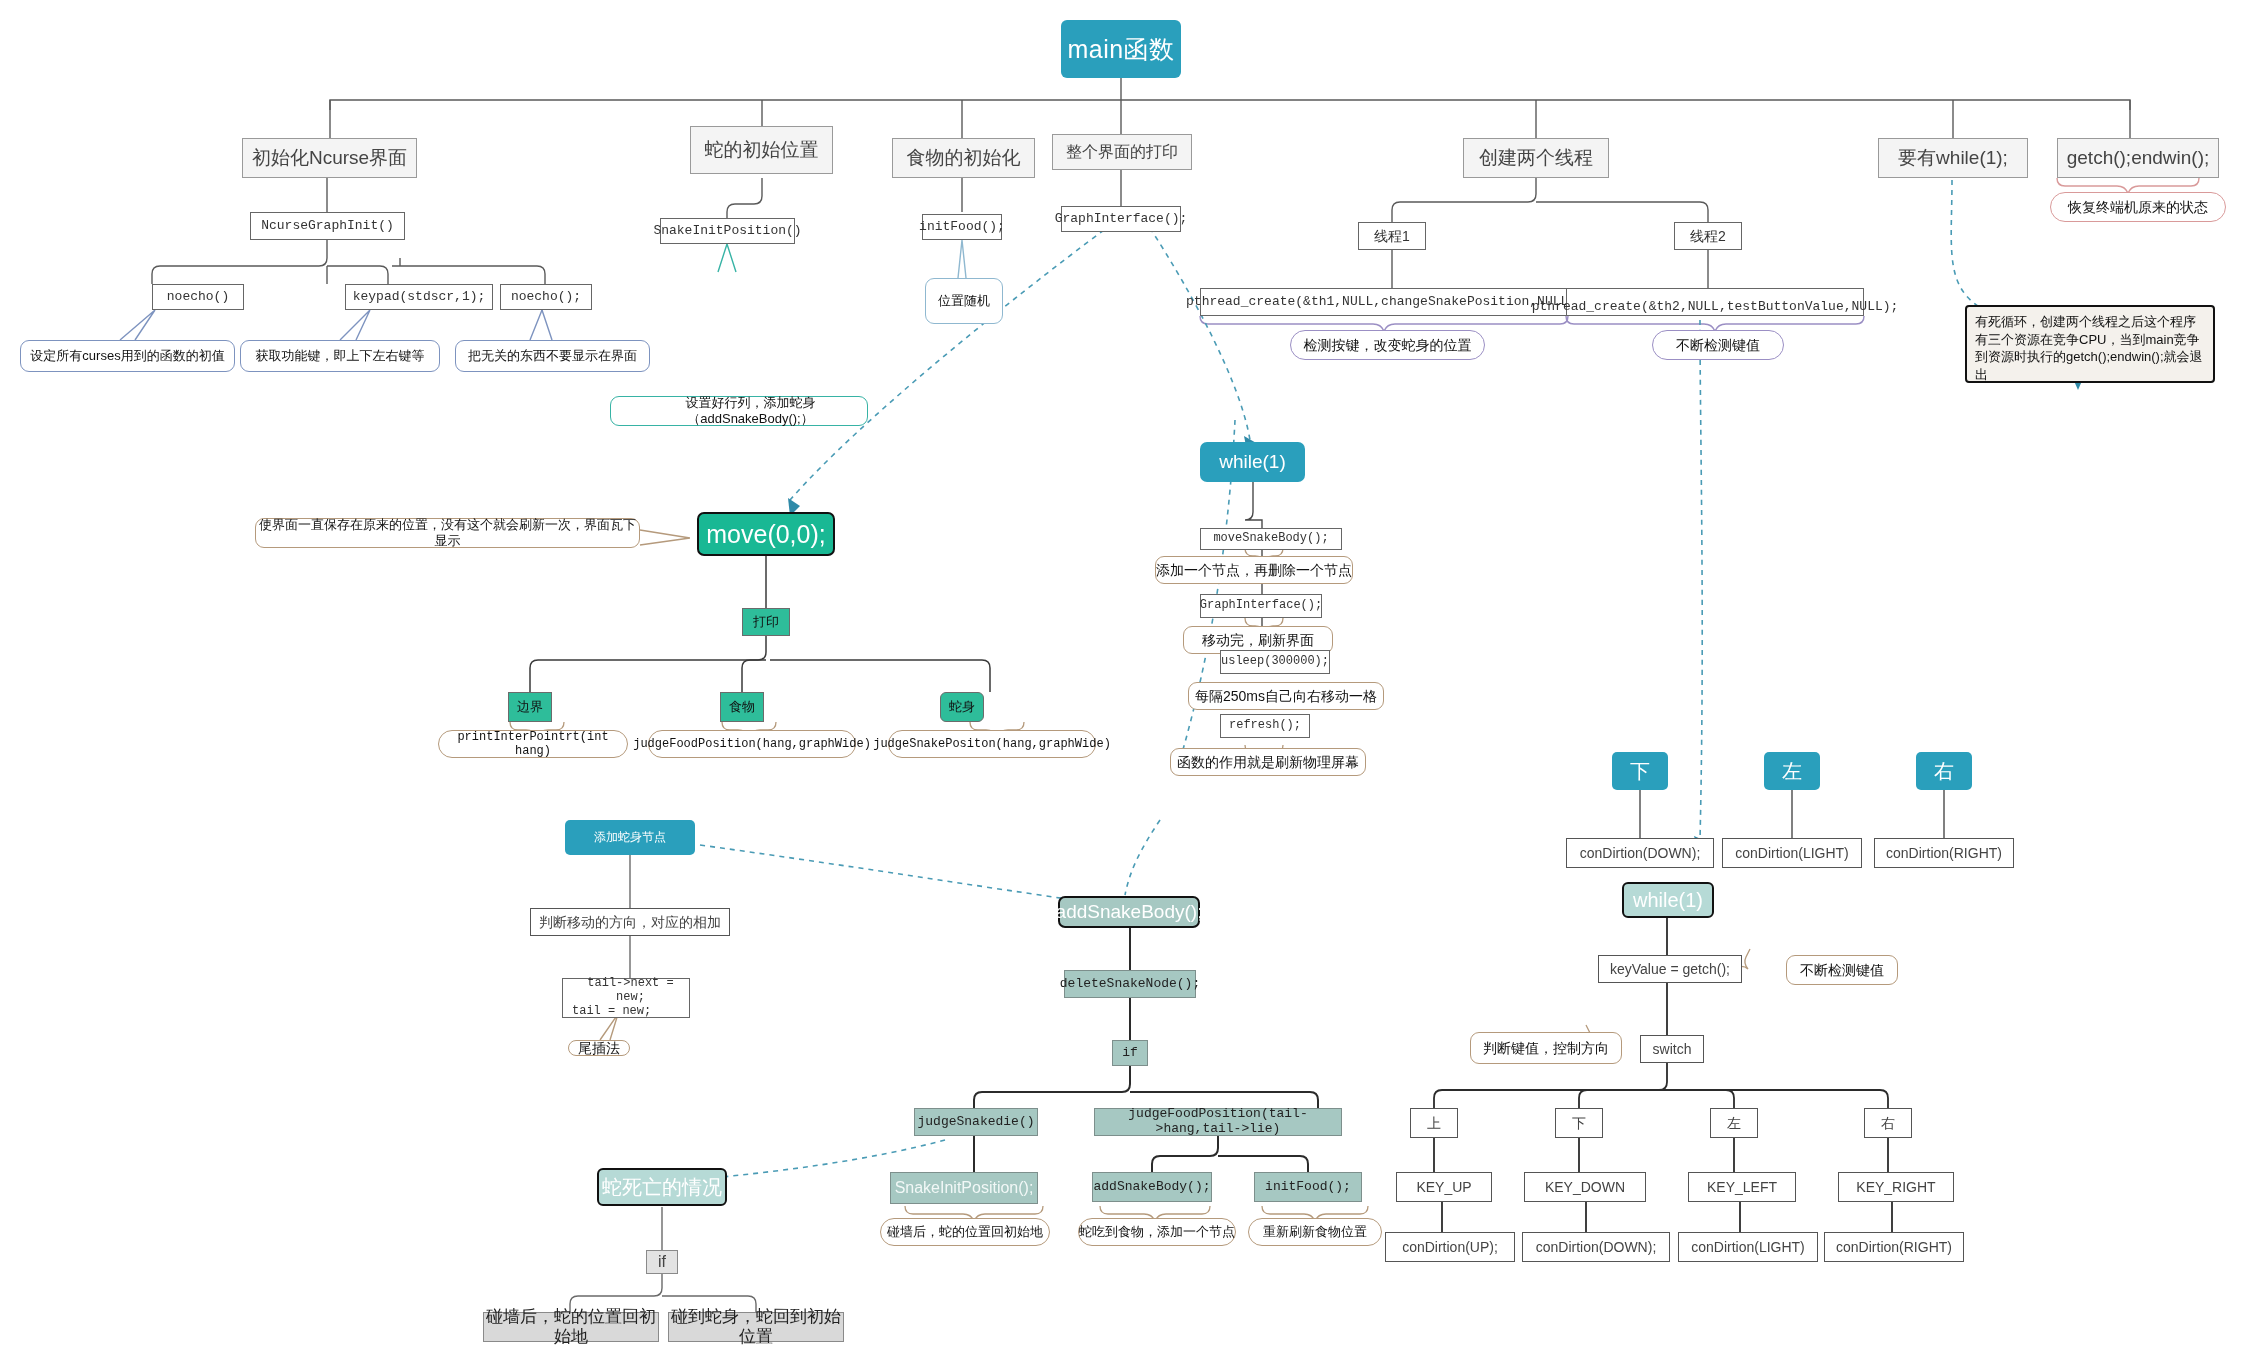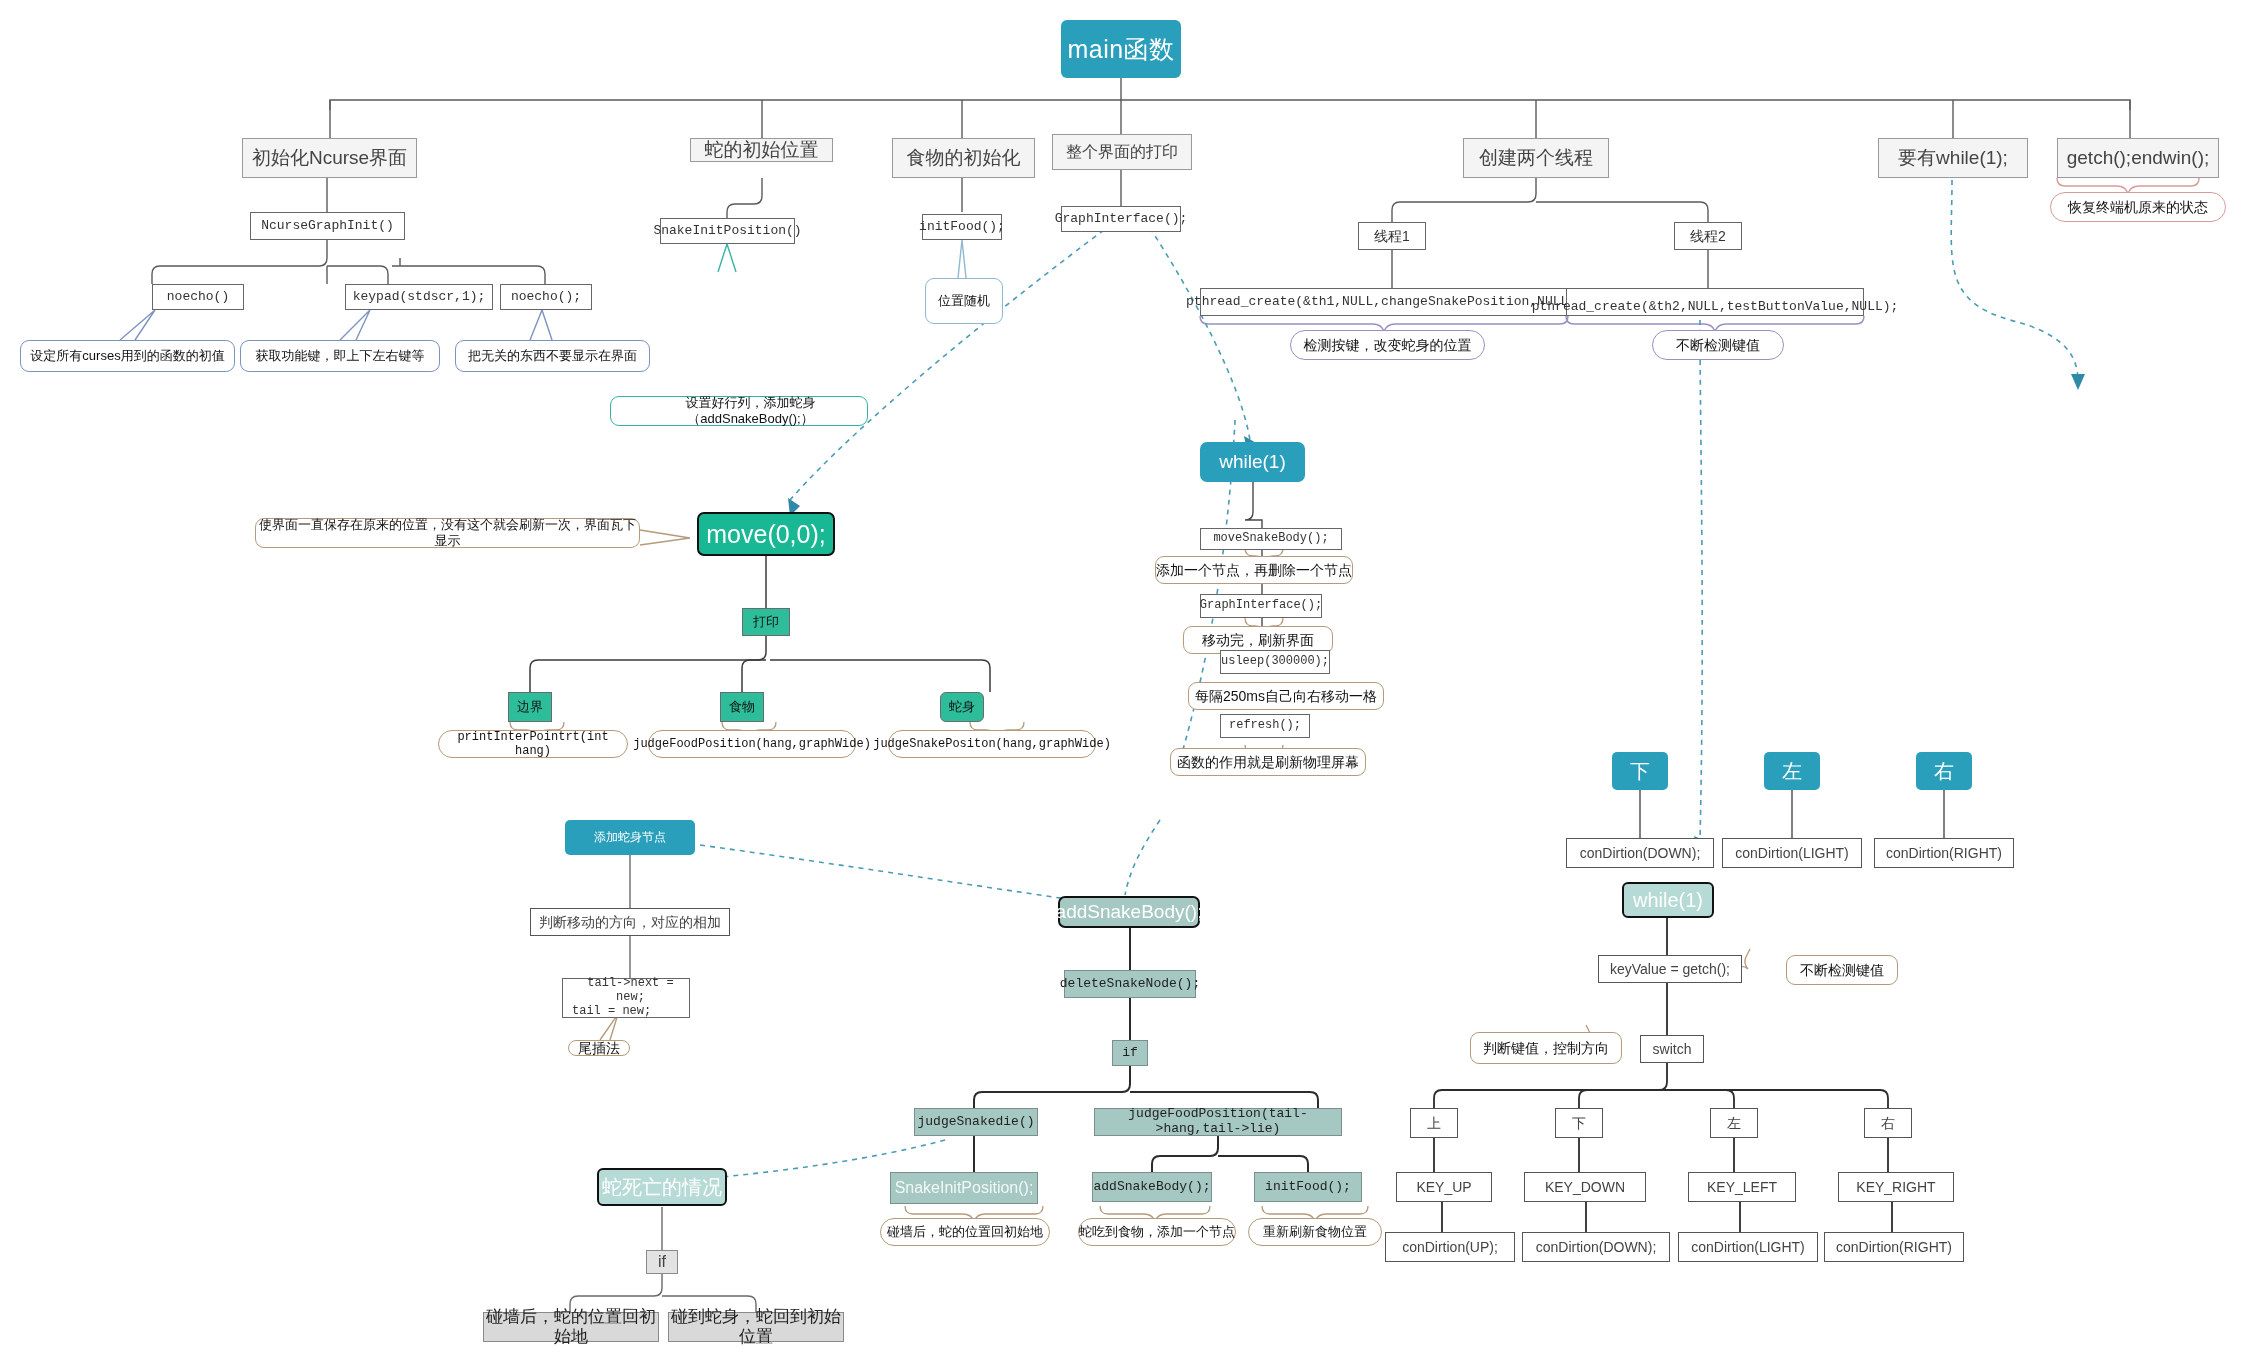--- a/index.html
+++ b/index.html
@@ -206,21 +206,21 @@
   </g>
 </svg>
 
 <div class="node teal-main" style="left:1061px;top:20px;width:120px;height:58px;">
   <span>main函数</span>
 </div>
 
 <div class="node grey-top" style="left:242px;top:138px;width:175px;height:40px;">
   <span>初始化Ncurse界面</span>
 </div>
-<div class="node grey-top" style="left:690px;top:138px;width:143px;height:24px;">
+<div class="node grey-top" style="left:690px;top:126px;width:143px;height:48px;">
   <span>蛇的初始位置</span>
 </div>
 <div class="node grey-top" style="left:892px;top:138px;width:143px;height:40px;">
   <span>食物的初始化</span>
 </div>
 <div class="node grey-top" style="left:1052px;top:134px;width:140px;height:36px;font-size:16px;">
   <span>整个界面的打印</span>
 </div>
 <div class="node grey-top" style="left:1463px;top:138px;width:146px;height:40px;">
   <span>创建两个线程</span>
@@ -287,20 +287,23 @@
 </div>
 <div class="callout c-lav" style="left:1290px;top:330px;width:195px;height:30px;font-size:14px;">
   <span>检测按键，改变蛇身的位置</span>
 </div>
 <div class="callout c-lav" style="left:1652px;top:330px;width:132px;height:30px;font-size:14px;">
   <span>不断检测键值</span>
 </div>
 
 <div class="callout c-pink" style="left:2050px;top:192px;width:176px;height:30px;">
   <span>恢复终端机原来的状态</span>
+</div>
+<div class="note-heavy" style="left:1965px;top:305px;width:250px;height:78px;">
+  <span>有死循环，创建两个线程之后这个程序有三个资源在竞争CPU，当到main竞争到资源时执行的getch();endwin();就会退出</span>
 </div>
 
 <div class="callout c-tan" style="left:255px;top:518px;width:385px;height:30px;">
   <span>使界面一直保存在原来的位置，没有这个就会刷新一次，界面瓦下显示</span>
 </div>
 <div class="node green-main" style="left:697px;top:512px;width:138px;height:44px;">
   <span>move(0,0);</span>
 </div>
 <div class="node green-sm" style="left:742px;top:608px;width:48px;height:28px;font-family:'Liberation Sans',sans-serif;">
   <span>打印</span>

